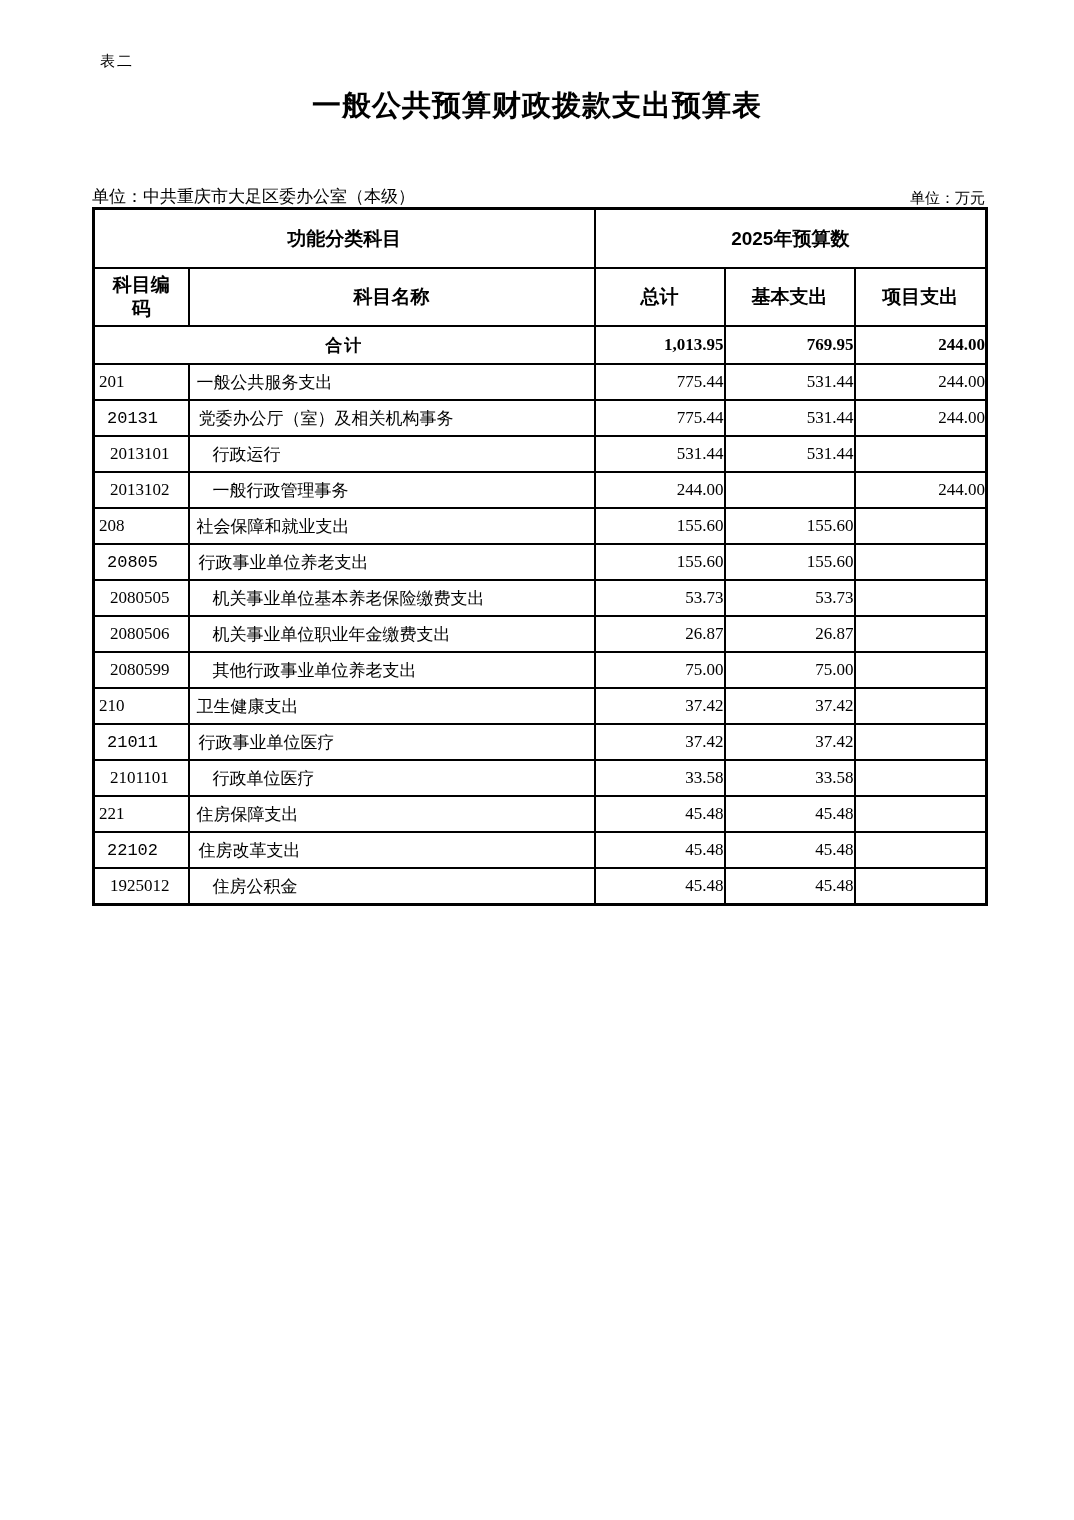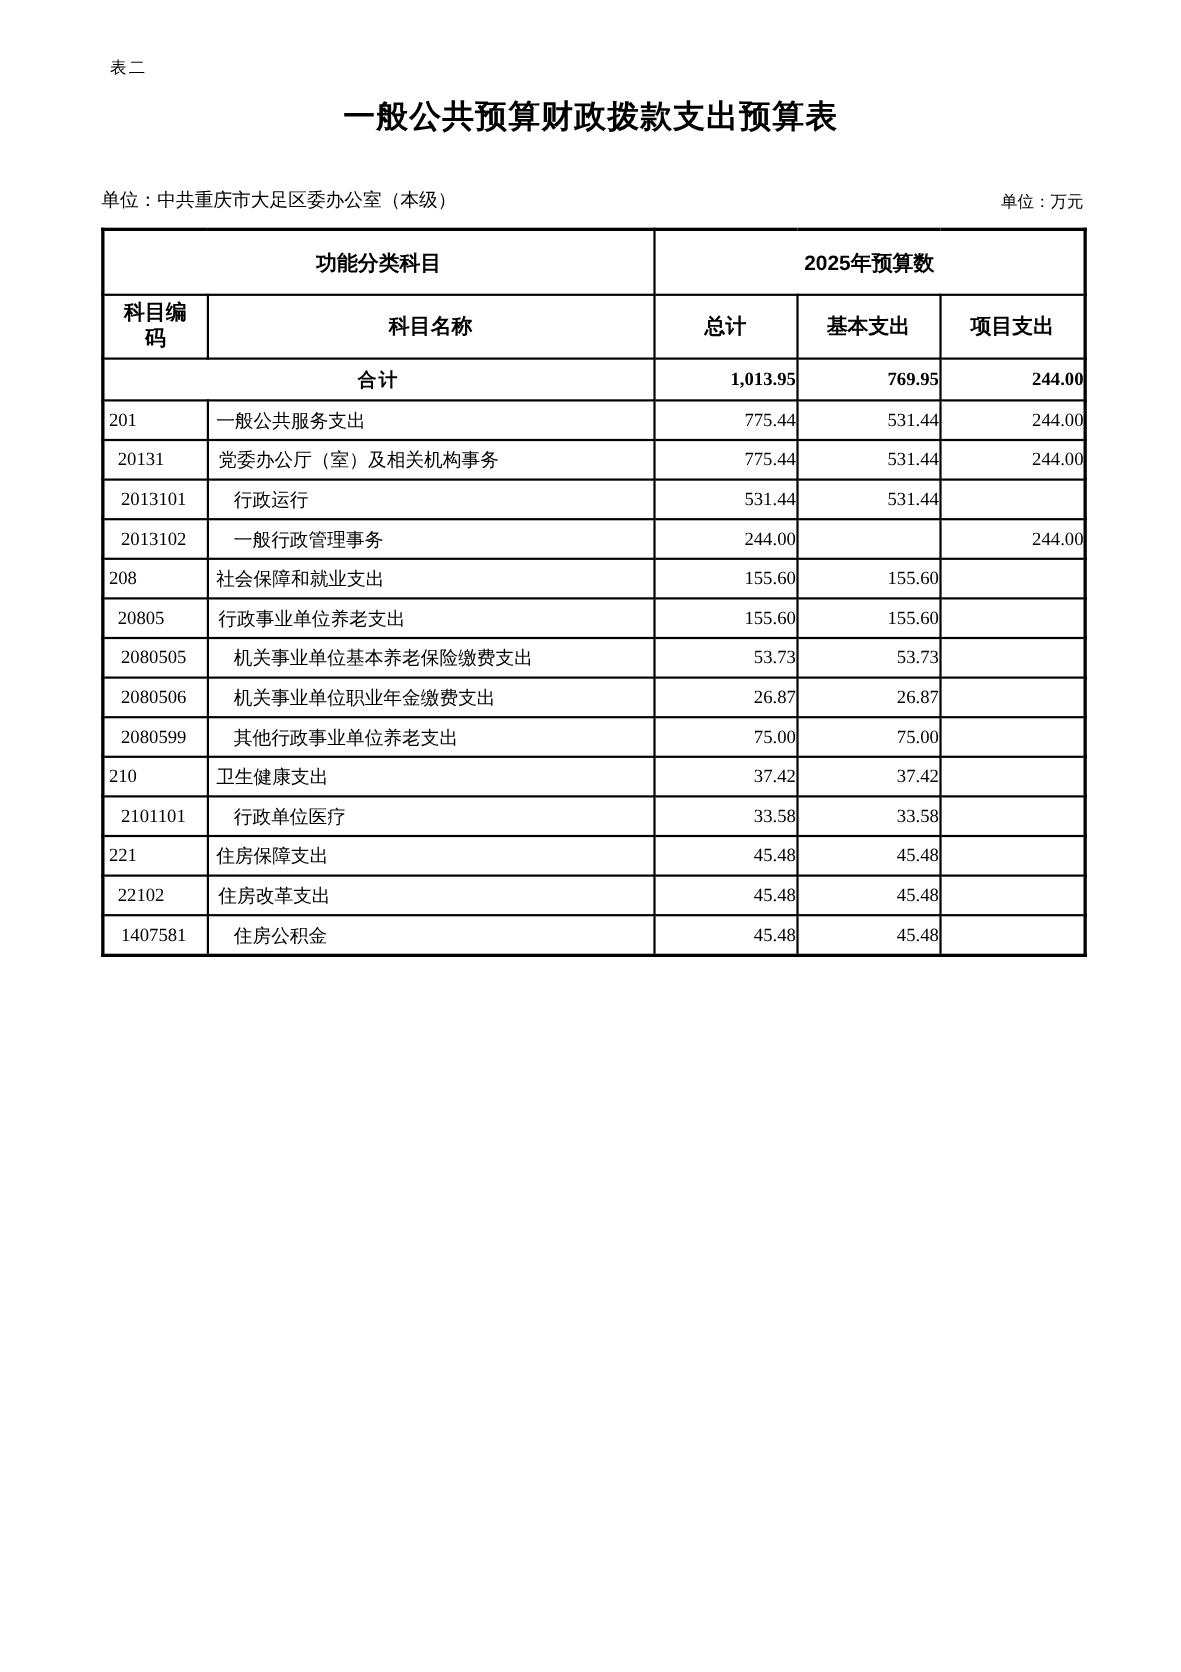--- a/index.html
+++ b/index.html
@@ -33,21 +33,21 @@
   }
   .unit-row {
     position: absolute;
     left: 92px;
     top: 170px;
     width: 893px;
     display: flex;
     justify-content: space-between;
     align-items: flex-end;
   }
-  .unit-left { font-size: 17px; }
+  .unit-left { font-size: 17px; margin-top: 15px; }
   .unit-right { font-size: 15px; }
 
   table.budget {
     position: absolute;
     left: 92px;
     top: 207px;
     width: 893px;
     border-collapse: collapse;
     table-layout: fixed;
   }
@@ -76,21 +76,21 @@
 
   tbody tr.data-row td { height: 34px; font-size: 17px; vertical-align: middle; }
   td.num {
     text-align: right;
     padding-right: 3px;
   }
   td.code { text-align: left; font-size: 16px; }
   td.name { text-align: left; }
 
   tr.lvl1 td.code { padding-left: 4px; }
-  tr.lvl2 td.code { padding-left: 12px; }
+  tr.lvl2 td.code { padding-left: 12px; font-family: Liberation Mono, monospace; }
   tr.lvl3 td.code { padding-left: 15px; }
   tr.lvl1 td.name { padding-left: 7px; }
   tr.lvl2 td.name { padding-left: 9px; }
   tr.lvl3 td.name { padding-left: 23px; }
 </style>
 </head>
 <body>
 
 <div class="sheet-label">表二</div>
 
@@ -195,20 +195,27 @@
         <td class="num">75.00</td>
         <td class="num"></td>
       </tr>
       <tr class="data-row lvl1">
         <td class="code">210</td>
         <td class="name">卫生健康支出</td>
         <td class="num">37.42</td>
         <td class="num">37.42</td>
         <td class="num"></td>
       </tr>
+      <tr class="data-row lvl2">
+        <td class="code">21011</td>
+        <td class="name">行政事业单位医疗</td>
+        <td class="num">37.42</td>
+        <td class="num">37.42</td>
+        <td class="num"></td>
+      </tr>
       <tr class="data-row lvl3">
         <td class="code">2101101</td>
         <td class="name">行政单位医疗</td>
         <td class="num">33.58</td>
         <td class="num">33.58</td>
         <td class="num"></td>
       </tr>
       <tr class="data-row lvl1">
         <td class="code">221</td>
         <td class="name">住房保障支出</td>
@@ -217,20 +224,20 @@
         <td class="num"></td>
       </tr>
       <tr class="data-row lvl2">
         <td class="code">22102</td>
         <td class="name">住房改革支出</td>
         <td class="num">45.48</td>
         <td class="num">45.48</td>
         <td class="num"></td>
       </tr>
       <tr class="data-row lvl3">
-        <td class="code">1407581</td>
+        <td class="code">1925012</td>
         <td class="name">住房公积金</td>
         <td class="num">45.48</td>
         <td class="num">45.48</td>
         <td class="num"></td>
       </tr>
     </tbody>
 </table>
 
 </body></html>

